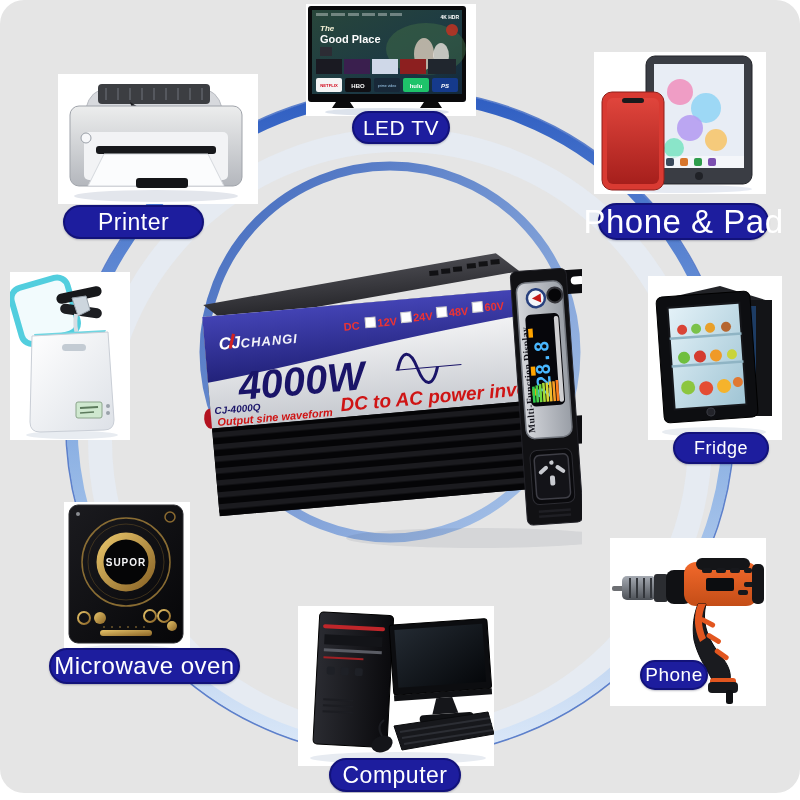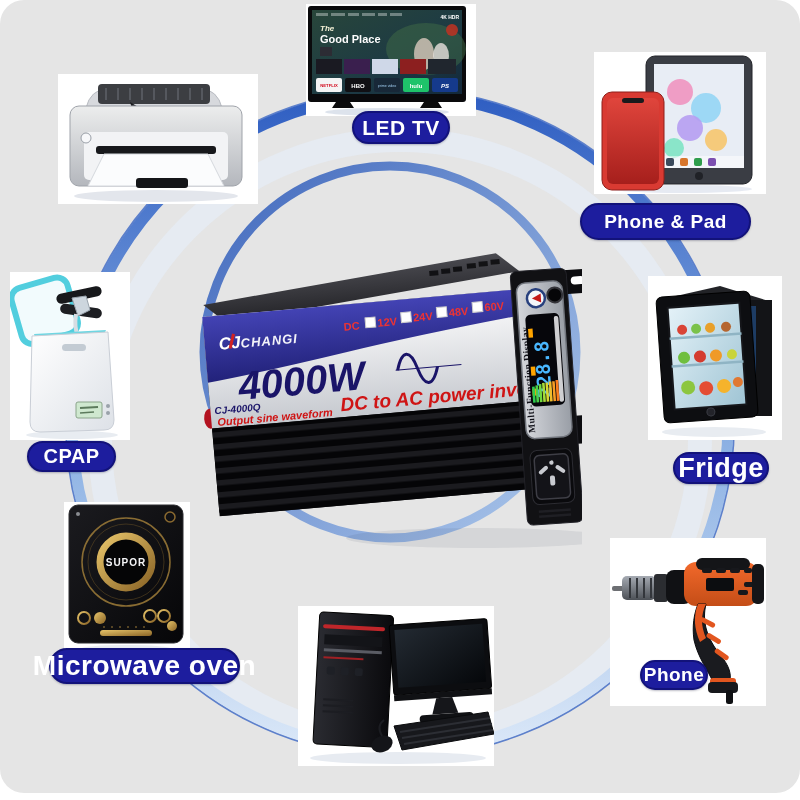--- a/index.html
+++ b/index.html
@@ -1,21 +1,21 @@
 <!DOCTYPE html>
 <html><head>
 <meta charset="utf-8">
 <style>
   html,body{margin:0;padding:0;background:#fff;}
   .stage{position:relative;width:800px;height:793px;background:#e5e5e5;overflow:hidden;
          font-family:"Liberation Sans",sans-serif;border-radius:24px;}
   .abs{position:absolute;}
   .card{position:absolute;background:#fff;}
   .pill{position:absolute;display:flex;align-items:center;justify-content:center;
-        background:#1d1d9e;color:#fff;font-weight:bold;border-radius:999px;
+        background:#1d1d9e;color:#fff;font-weight:normal;border-radius:999px;
         border:2px solid #12127a;box-shadow:0 1px 2px rgba(0,0,40,.25);
         letter-spacing:.5px;white-space:nowrap;}
   svg{display:block;}
   text{font-family:"Liberation Sans",sans-serif;}
   .mono{font-family:"DejaVu Sans Mono",monospace;}
   .serif{font-family:"Liberation Serif",serif;}
 </style>
 </head>
 <body>
 
@@ -118,20 +118,23 @@
       </g>
       <path d="M72,28 q22,16 56,10 l-4,10 h-46 z" fill="#1c1d20"></path>
       <rect x="12" y="32" width="172" height="80" rx="9" fill="url(#prBody)" stroke="#9fa3aa"></rect>
       <rect x="26" y="58" width="144" height="48" rx="5" fill="#f2f3f5"></rect>
       <circle cx="28" cy="64" r="5" fill="#f7f8fa" stroke="#9aa0a8"></circle>
       <rect x="38" y="72" width="120" height="8" rx="3" fill="#17181b"></rect>
       <polygon points="46,80 150,80 166,112 30,112" fill="#fbfcfd" stroke="#d5d8dd"></polygon>
       <rect x="78" y="104" width="52" height="10" rx="3" fill="#141518"></rect>
     </svg>
   </div>
+  <div class="pill" style="left:63px;top:205px;width:137px;height:30px;font-size:23px;">
+    <span>Printer</span>
+  </div>
 
   <div class="card" style="left:594px;top:52px;width:172px;height:142px;">
     <svg width="172" height="142" viewBox="0 0 172 142">
       <defs>
         <linearGradient id="phScreen" x1="0" y1="0" x2="0" y2="1">
           <stop offset="0" stop-color="#e0453c"></stop>
             <stop offset="1" stop-color="#a61f1c"></stop>
         </linearGradient>
       </defs>
       <ellipse cx="88" cy="137" rx="70" ry="4" fill="#e6eaf2"></ellipse>
@@ -146,21 +149,21 @@
       <rect x="72" y="106" width="8" height="8" rx="2" fill="#3b4a5c"></rect>
       <rect x="86" y="106" width="8" height="8" rx="2" fill="#d8762c"></rect>
       <rect x="100" y="106" width="8" height="8" rx="2" fill="#2f9e4c"></rect>
       <rect x="114" y="106" width="8" height="8" rx="2" fill="#7c4fb0"></rect>
       <circle cx="105" cy="124" r="4" fill="#202227"></circle>
       <rect x="8" y="40" width="62" height="98" rx="10" fill="#d93a32" stroke="#8f1f1a"></rect>
       <rect x="13" y="46" width="52" height="86" rx="6" fill="url(#phScreen)"></rect>
       <rect x="28" y="46" width="22" height="5" rx="2.5" fill="#1a1a1c"></rect>
     </svg>
   </div>
-  <div class="pill" style="left:580px;top:203px;width:167px;height:33px;font-size:19px;">
+  <div class="pill" style="left:598px;top:203px;width:167px;height:33px;font-size:33px;">
     <span>Phone &amp; Pad</span>
   </div>
 
   <div class="card" style="left:10px;top:272px;width:120px;height:168px;">
     <svg width="120" height="168" viewBox="0 0 120 168">
       <defs>
         <linearGradient id="cpapBody" x1="0" y1="0" x2="1" y2="1">
           <stop offset="0" stop-color="#ffffff"></stop>
             <stop offset="1" stop-color="#dde1e7"></stop>
         </linearGradient>
@@ -177,23 +180,20 @@
       </g>
       <polygon points="24,62 96,58 90,72 28,74" fill="#6fd6e2"></polygon>
       <path d="M22,64 L98,60 L104,148 Q104,158 94,158 L30,160 Q20,160 20,150 Z" fill="url(#cpapBody)" stroke="#c9ced6"></path>
       <rect x="52" y="72" width="24" height="7" rx="3.5" fill="#c3cbd3"></rect>
       <rect x="66" y="130" width="26" height="16" rx="2" fill="#cfe8cf" stroke="#8aa48a"></rect>
       <line x1="70" y1="136" x2="88" y2="135" stroke="#5c7a5c" stroke-width="2"></line>
       <line x1="70" y1="141" x2="84" y2="140" stroke="#5c7a5c" stroke-width="1.5"></line>
       <circle cx="98" cy="134" r="2" fill="#9aa2aa"></circle>
         <circle cx="98" cy="141" r="2" fill="#9aa2aa"></circle>
     </svg>
-  </div>
-  <div class="pill" style="left:27px;top:441px;width:85px;height:27px;font-size:20px;">
-    <span>CPAP</span>
   </div>
 
   <div class="card" style="left:648px;top:276px;width:134px;height:164px;">
     <svg width="134" height="164" viewBox="0 0 134 164">
       <defs>
         <linearGradient id="glassGrad" x1="0" y1="0" x2="1" y2="1">
           <stop offset="0" stop-color="#e4f2f8"></stop>
             <stop offset="1" stop-color="#9fc4d4"></stop>
         </linearGradient>
       </defs>
@@ -217,21 +217,21 @@
             <circle cx="84" cy="80" r="5" fill="#c9d43c"></circle>
           <circle cx="38" cy="110" r="7" fill="#8cc63f"></circle>
             <circle cx="56" cy="112" r="7" fill="#e44d33"></circle>
           <circle cx="74" cy="111" r="7" fill="#f5b32c"></circle>
             <circle cx="88" cy="108" r="5" fill="#e07832"></circle>
         </g>
         <circle cx="59" cy="136" r="4" fill="#23242a" stroke="#3c3e46"></circle>
       </g>
     </svg>
   </div>
-  <div class="pill" style="left:673px;top:452px;width:92px;height:28px;font-size:27px;">
+  <div class="pill" style="left:673px;top:432px;width:92px;height:28px;font-size:18px;">
     <span>Fridge</span>
   </div>
 
   <div class="card" style="left:64px;top:502px;width:126px;height:152px;">
     <svg width="126" height="152" viewBox="0 0 126 152">
       <defs>
         <linearGradient id="ckGrad" x1="0" y1="0" x2="1" y2="1">
           <stop offset="0" stop-color="#1b1b1f"></stop>
             <stop offset="1" stop-color="#060608"></stop>
         </linearGradient>
@@ -259,21 +259,21 @@
           <line x1="40" y1="124" x2="40" y2="126"></line>
             <line x1="48" y1="124" x2="48" y2="126"></line>
           <line x1="56" y1="124" x2="56" y2="126"></line>
             <line x1="64" y1="124" x2="64" y2="126"></line>
           <line x1="72" y1="124" x2="72" y2="126"></line>
             <line x1="80" y1="124" x2="80" y2="126"></line>
         </g>
       </g>
     </svg>
   </div>
-  <div class="pill" style="left:49px;top:648px;width:187px;height:32px;font-size:28px;">
+  <div class="pill" style="left:49px;top:648px;width:187px;height:32px;font-size:24px;">
     <span>Microwave oven</span>
   </div>
 
   <div class="card" style="left:610px;top:538px;width:156px;height:168px;">
     <svg width="156" height="168" viewBox="0 0 156 168">
       <defs>
         <linearGradient id="chuckGrad" x1="0" y1="0" x2="0" y2="1">
           <stop offset="0" stop-color="#a6abb3"></stop>
             <stop offset="1" stop-color="#4c5056"></stop>
         </linearGradient>
@@ -353,20 +353,23 @@
       </g>
       <polygon points="96,120 190,106 196,128 104,144" fill="#17181c" stroke="#0a0b0d"></polygon>
       <g stroke="#2c2e34" stroke-width="2">
         <line x1="102" y1="126" x2="192" y2="112"></line>
         <line x1="104" y1="132" x2="194" y2="118"></line>
         <line x1="106" y1="138" x2="195" y2="124"></line>
       </g>
       <ellipse cx="84" cy="138" rx="11" ry="8" fill="#141519" transform="rotate(-20 84 138)"></ellipse>
       <path d="M84,130 q-6,-10 2,-16" stroke="#1c1d22" stroke-width="2" fill="none"></path>
     </svg>
+  </div>
+  <div class="pill" style="left:329px;top:758px;width:128px;height:30px;font-size:23px;">
+    <span>Computer</span>
   </div>
 
   <div class="abs" style="left:178px;top:238px;width:404px;height:312px;">
     <svg width="404" height="312" viewBox="0 0 404 312">
       <defs>
         <linearGradient id="gTop" x1="0" y1="0" x2="0" y2="1">
           <stop offset="0" stop-color="#4a4a50"></stop>
             <stop offset="1" stop-color="#232327"></stop>
         </linearGradient>
         <linearGradient id="gSilver" x1="0" y1="0" x2="0" y2="1">

